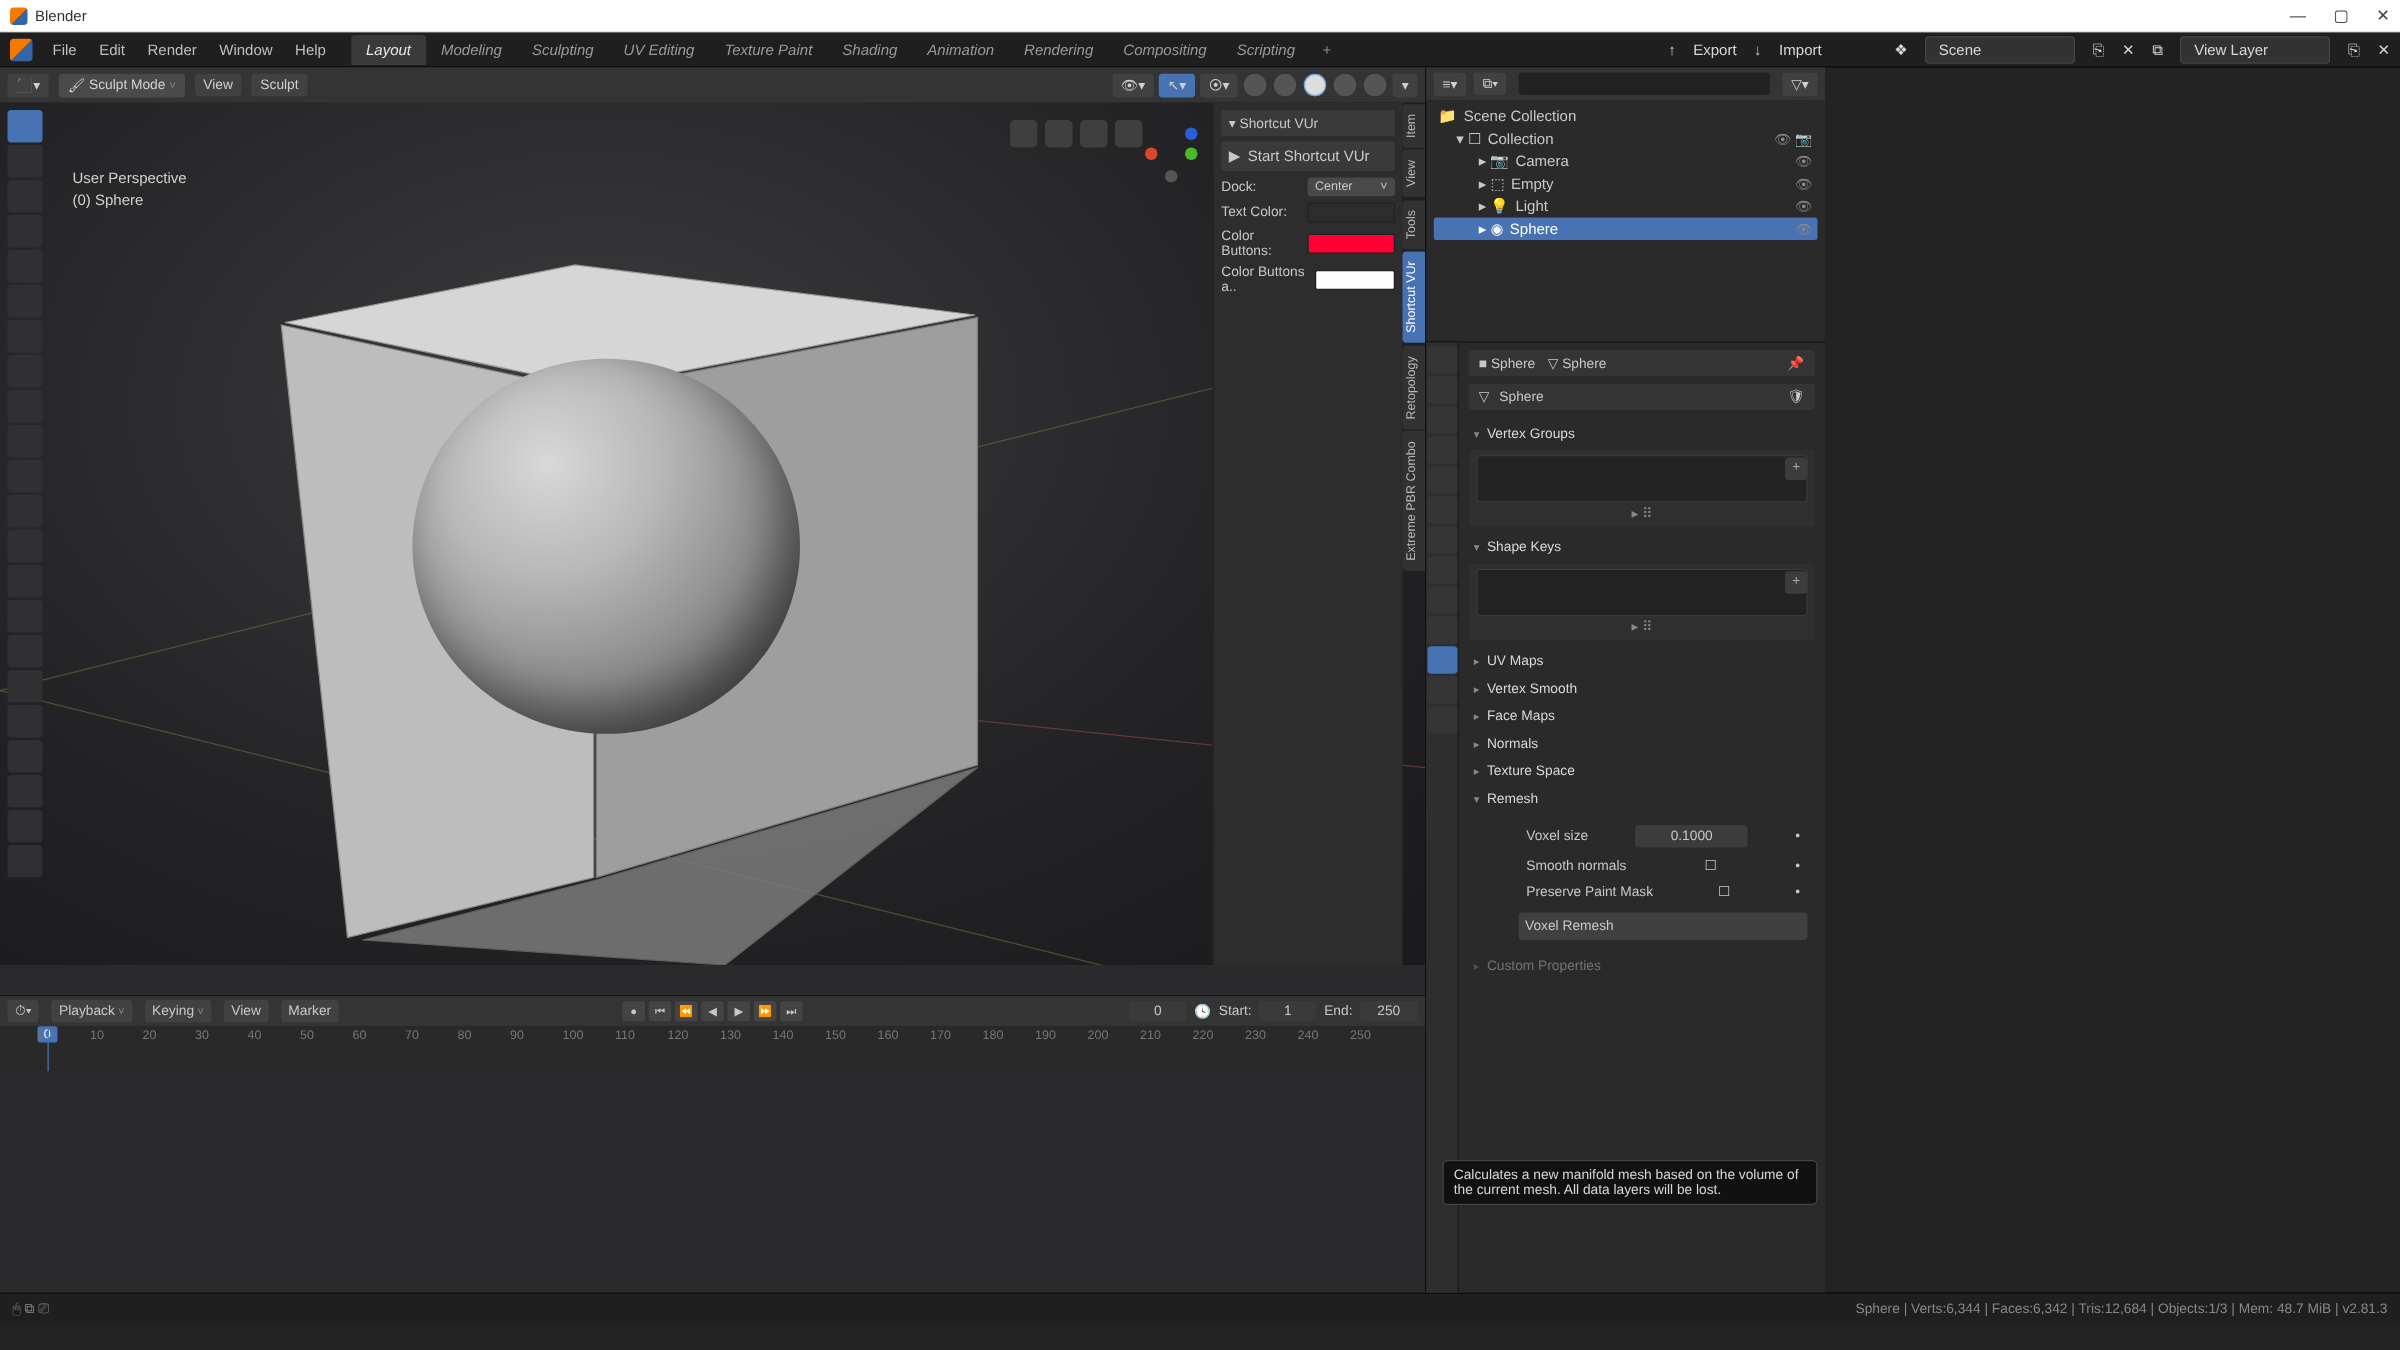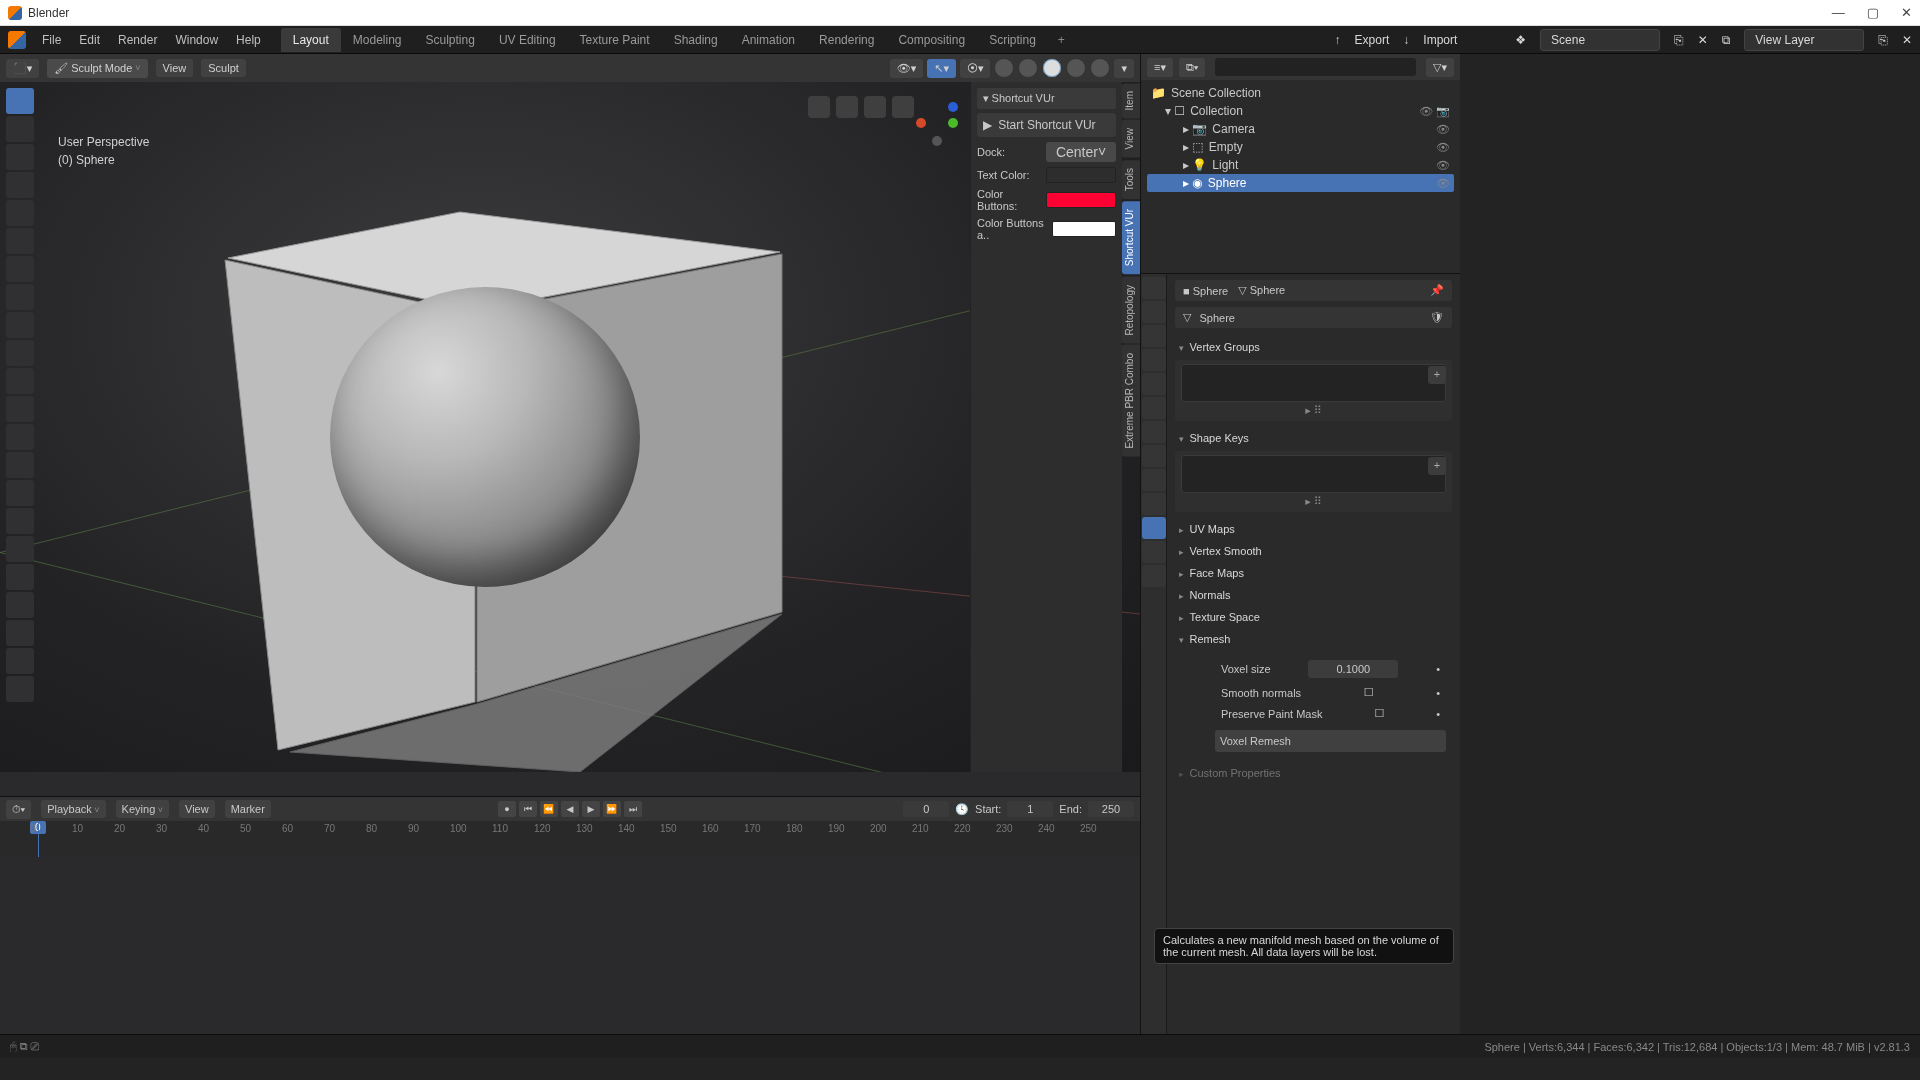--- a/index.html
+++ b/index.html
@@ -4,21 +4,21 @@
 <style>
 *{margin:0;padding:0;box-sizing:border-box;font-family:"Segoe UI",sans-serif;user-select:none;}
 body{background:#232323;color:#c8c8c8;overflow:hidden;width:1920px;height:1080px;font-size:12px;}
 .titlebar{height:26px;background:#fff;color:#333;display:flex;align-items:center;padding:0 8px;border-bottom:1px solid #ddd;}
 .titlebar .logo{width:14px;height:14px;background:linear-gradient(135deg,#f57900 0 50%,#3465a4 50% 100%);border-radius:3px;margin-right:6px;}
 .titlebar .title{font-size:12px;}
 .titlebar .winbtns{margin-left:auto;display:flex;gap:22px;color:#444;font-size:13px;}
 .menubar{height:28px;background:#1f1f1f;border-bottom:1px solid #0b0b0b;display:flex;align-items:center;padding:0 8px;gap:2px;color:#bfbfbf;}
 .app-icon{width:18px;height:18px;background:linear-gradient(135deg,#f57900 0 50%,#3465a4 50% 100%);border-radius:3px;margin-right:6px;}
 .menubar .menuitem{padding:4px 8px;cursor:pointer;}
-.menubar .ws-tabs{display:flex;margin-left:10px;}
+.menubar .ws-tabs{display:flex;margin-left:10px;font-style:italic;}
 .menubar .ws-tab{padding:5px 12px;color:#9a9a9a;border-radius:3px 3px 0 0;cursor:pointer;}
 .menubar .ws-tab.active{background:#3a3a3a;color:#e8e8e8;}
 .menubar .addtab{padding:4px 8px;color:#888;}
 .menubar .right{margin-left:auto;display:flex;align-items:center;gap:14px;color:#d8d8d8;}
 .menubar .right .scene-box, .menubar .right .vl-box{background:#323232;border:1px solid #444;border-radius:3px;padding:3px 10px;display:flex;align-items:center;gap:6px;min-width:120px;}
 .content{display:flex;height:980px;}
 .viewport-area{width:1140px;position:relative;background:#2a2a2c;}
 .vp-hdr{height:28px;background:#343434;display:flex;align-items:center;padding:0 6px;gap:8px;}
 .hdr-btn{background:#414141;color:#d0d0d0;padding:3px 7px;border-radius:3px;font-size:11px;display:flex;align-items:center;gap:3px;}
 .hdr-btn.sel{background:#4a4a4a;}
@@ -32,21 +32,21 @@
 .toolcol .tb.active{background:#4772b3;}
 .gizmo{position:absolute;right:180px;top:12px;width:48px;height:48px;}
 .gizmo .gc{position:absolute;width:10px;height:10px;border-radius:50%;}
 .headerbtns{position:absolute;right:226px;top:14px;display:flex;gap:6px;}
 .headerbtns .hb{width:22px;height:22px;background:#3f3f3f;border-radius:4px;}
 .shortcut-panel{position:absolute;right:0;top:0;width:152px;background:#2d2d2d;border-left:1px solid #222;padding:6px;height:690px;}
 .shortcut-panel .sec-h{background:#3a3a3a;padding:4px 6px;border-radius:2px;margin-bottom:4px;font-size:11px;}
 .shortcut-panel .row{display:flex;align-items:center;justify-content:space-between;margin:5px 0;font-size:11px;}
 .shortcut-panel .big-btn{background:#3a3a3a;padding:5px 6px;border-radius:3px;display:flex;align-items:center;gap:6px;margin:4px 0;}
 .shortcut-panel .colorswatch{width:70px;height:16px;border-radius:2px;border:1px solid #222;}
-.shortcut-panel .dd{background:#494949;border-radius:3px;padding:2px 6px;font-size:14px;min-width:70px;display:flex;justify-content:center;align-items:center;}
+.shortcut-panel .dd{background:#494949;border-radius:3px;padding:2px 6px;font-size:10px;min-width:70px;display:flex;justify-content:space-between;align-items:center;}
 .vtrip{position:absolute;right:0;top:0;width:18px;height:690px;display:flex;flex-direction:column;}
 .vtab{writing-mode:vertical-rl;transform:rotate(180deg);background:#323232;padding:8px 2px;margin:1px 0;font-size:10px;color:#b8b8b8;border-radius:0 3px 3px 0;text-align:center;}
 .vtab.active{background:#4772b3;color:#fff;}
 .timeline{position:absolute;left:0;top:742px;width:1140px;height:60px;background:#2c2c2c;border-top:1px solid #111;}
 .timeline .thead{height:24px;background:#343434;display:flex;align-items:center;padding:0 6px;gap:10px;font-size:11px;}
 .timeline .thead .tbtn{background:#414141;padding:3px 6px;border-radius:3px;}
 .timeline .thead .playgrp{position:absolute;left:50%;transform:translateX(-50%);display:flex;gap:3px;}
 .timeline .thead .pb{width:18px;height:16px;background:#444;border-radius:2px;display:flex;align-items:center;justify-content:center;font-size:9px;}
 .timeline .thead .ranges{margin-left:auto;display:flex;gap:6px;align-items:center;}
 .timeline .thead .numfield{background:#3a3a3a;padding:2px 8px;border-radius:3px;min-width:46px;text-align:center;}
@@ -62,21 +62,21 @@
 .outliner .trow{display:flex;align-items:center;padding:2px 4px;gap:5px;border-radius:2px;}
 .outliner .trow.sel{background:#4772b3;color:#fff;}
 .outliner .trow .eye{margin-left:auto;color:#888;font-size:11px;}
 .props{flex:1;display:flex;}
 .props .tabcol{width:26px;background:#2e2e2e;display:flex;flex-direction:column;padding-top:2px;border-right:1px solid #1a1a1a;}
 .props .ptab{width:24px;height:22px;margin:1px auto;background:#353535;border-radius:3px;}
 .props .ptab.active{background:#4772b3;}
 .props .body{flex:1;padding:6px 8px;overflow:hidden;font-size:11px;}
 .props .crumb{background:#343434;padding:4px 8px;border-radius:3px;margin-bottom:6px;display:flex;align-items:center;gap:10px;}
 .props .namerow{background:#343434;padding:4px 8px;border-radius:3px;margin-bottom:8px;display:flex;align-items:center;gap:8px;}
-.props .panelh{padding:5px 4px;color:#d8d8d8;display:flex;align-items:flex-end;gap:6px;cursor:pointer;}
+.props .panelh{padding:5px 4px;color:#d8d8d8;display:flex;align-items:center;gap:6px;cursor:pointer;}
 .props .panelh.coll::before{content:"▸";font-size:9px;color:#888;}
 .props .panelh.exp::before{content:"▾";font-size:9px;color:#888;}
 .props .sub{background:#2f2f2f;padding:4px 6px;margin:2px 0 6px;border-radius:3px;}
 .props .listbox{height:38px;background:#232323;border:1px solid #3a3a3a;border-radius:3px;margin:0 0 2px;}
 .props .addbtn{float:right;background:#3c3c3c;width:18px;height:18px;border-radius:3px;text-align:center;line-height:16px;color:#aaa;margin-top:-38px;}
 .props .remesh-row{display:flex;justify-content:space-between;align-items:center;padding:4px 6px;}
 .props .numf{background:#3c3c3c;padding:3px 16px;border-radius:3px;min-width:90px;text-align:center;}
 .props .fullbtn{background:#404040;padding:5px;text-align:left;border-radius:3px;margin-top:6px;}
 .props .tooltip{position:absolute;background:#111;color:#d8d8d8;padding:5px 8px;border-radius:4px;font-size:11px;max-width:300px;border:1px solid #444;}
 .statusbar{height:24px;background:#1f1f1f;border-top:1px solid #0c0c0c;display:flex;align-items:center;padding:0 10px;color:#888;font-size:11px;}

